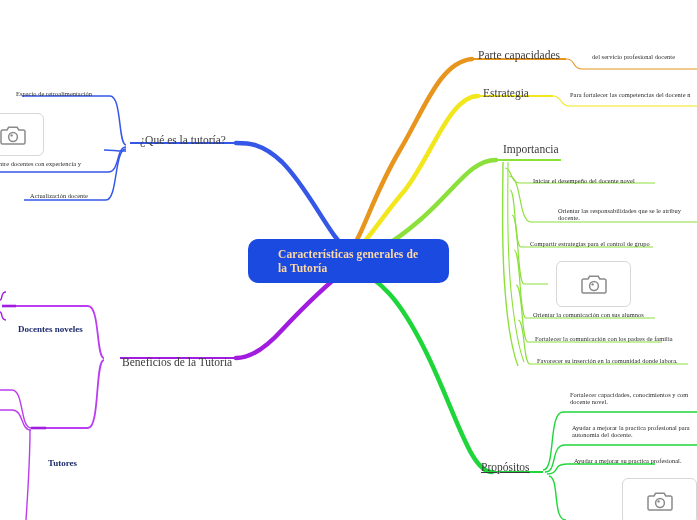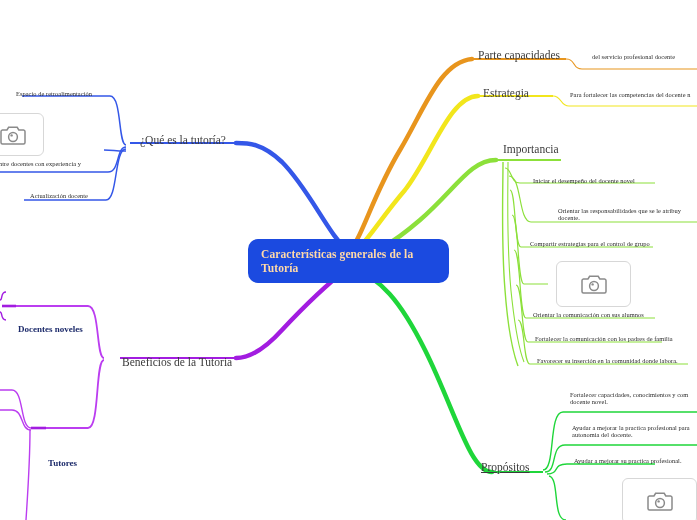--- a/index.html
+++ b/index.html
@@ -33,21 +33,21 @@
     z-index: 20;
     display: flex;
     align-items: center;
   }
   .central-label {
     color: #ffd9a8;
     font-family: "Liberation Serif", serif;
     font-weight: bold;
     font-size: 11.5px;
     line-height: 14px;
-    padding: 0 12px;
+    padding: 0 29px;
     letter-spacing: .1px;
   }
 
   
   .lbl {
     position: absolute;
     z-index: 18;
     white-space: nowrap;
     font-family: "Liberation Serif", serif;
   }

